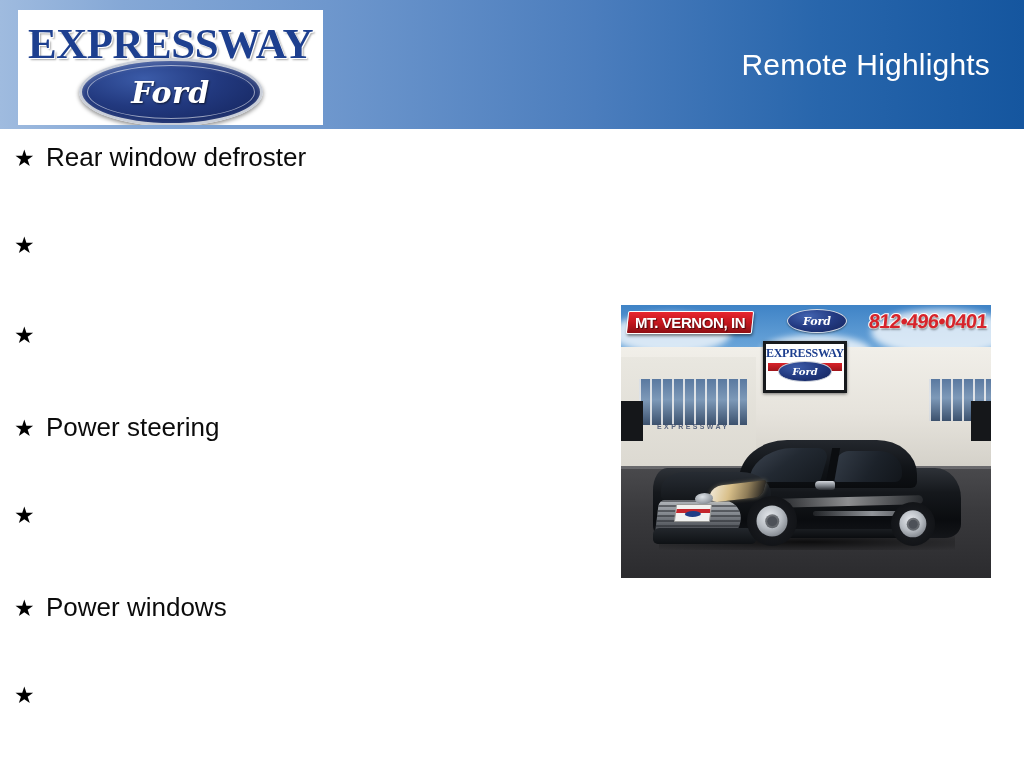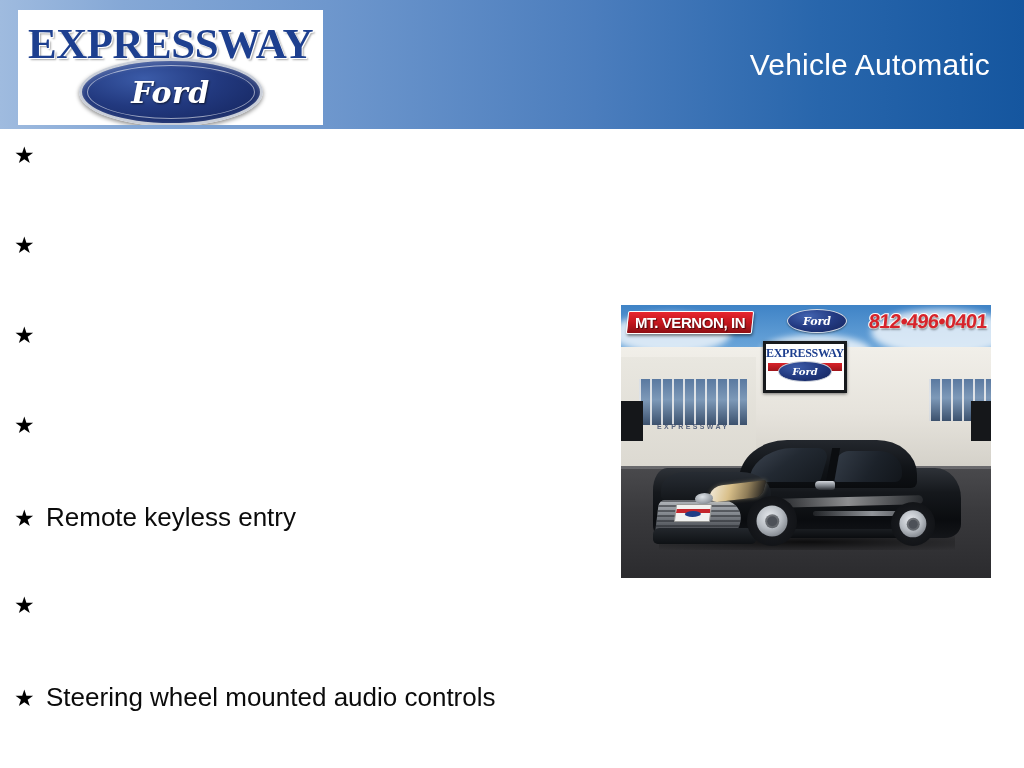--- a/index.html
+++ b/index.html
@@ -507,63 +507,64 @@
     width: 122px; height: 9px;
     background: linear-gradient(to bottom, #1a1d21 0%, #0a0c0f 100%);
   }
 </style>
 </head>
 <body>
 
 <div class="slide">
 
   <div class="header-bar">
-    <div class="header-title">Vehicle Automatic</div>
+    <div class="header-title">Remote Highlights</div>
   </div>
 
   <div class="logo-box">
     <div class="logo-inner">
       <div class="logo-word">EXPRESSWAY</div>
       <div class="logo-redband"></div>
       <div class="ford-oval">
         <div class="ford-script">Ford</div>
       </div>
     </div>
   </div>
 
   <div class="features">
 
     <div class="feature-row">
       <span class="bullet-star">★</span>
+      <span class="feature-label">Rear window defroster</span>
     </div>
 
     <div class="feature-row">
       <span class="bullet-star">★</span>
     </div>
 
     <div class="feature-row">
       <span class="bullet-star">★</span>
     </div>
 
     <div class="feature-row">
       <span class="bullet-star">★</span>
+      <span class="feature-label">Power steering</span>
     </div>
 
     <div class="feature-row">
       <span class="bullet-star">★</span>
-      <span class="feature-label">Remote keyless entry</span>
     </div>
 
     <div class="feature-row">
       <span class="bullet-star">★</span>
+      <span class="feature-label">Power windows</span>
     </div>
 
     <div class="feature-row">
       <span class="bullet-star">★</span>
-      <span class="feature-label">Steering wheel mounted audio controls</span>
     </div>
 
   </div>
 
   <div class="vehicle-photo">
 
     <div class="ph-sky"></div>
     <div class="ph-cloud c1"></div>
     <div class="ph-cloud c2"></div>
     <div class="ph-cloud c3"></div>

